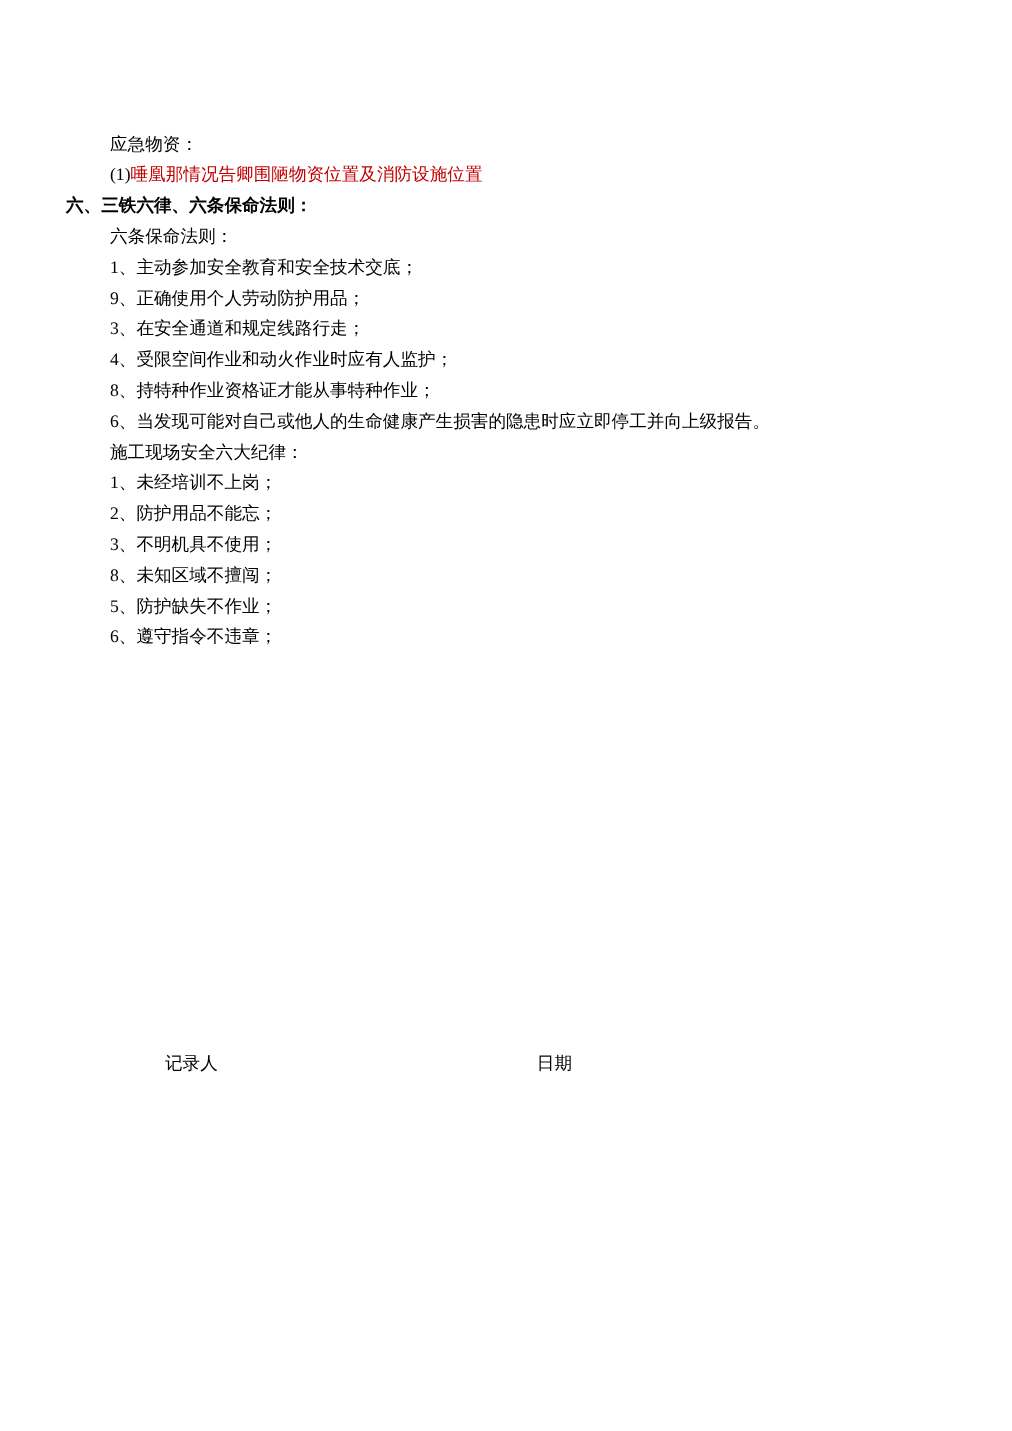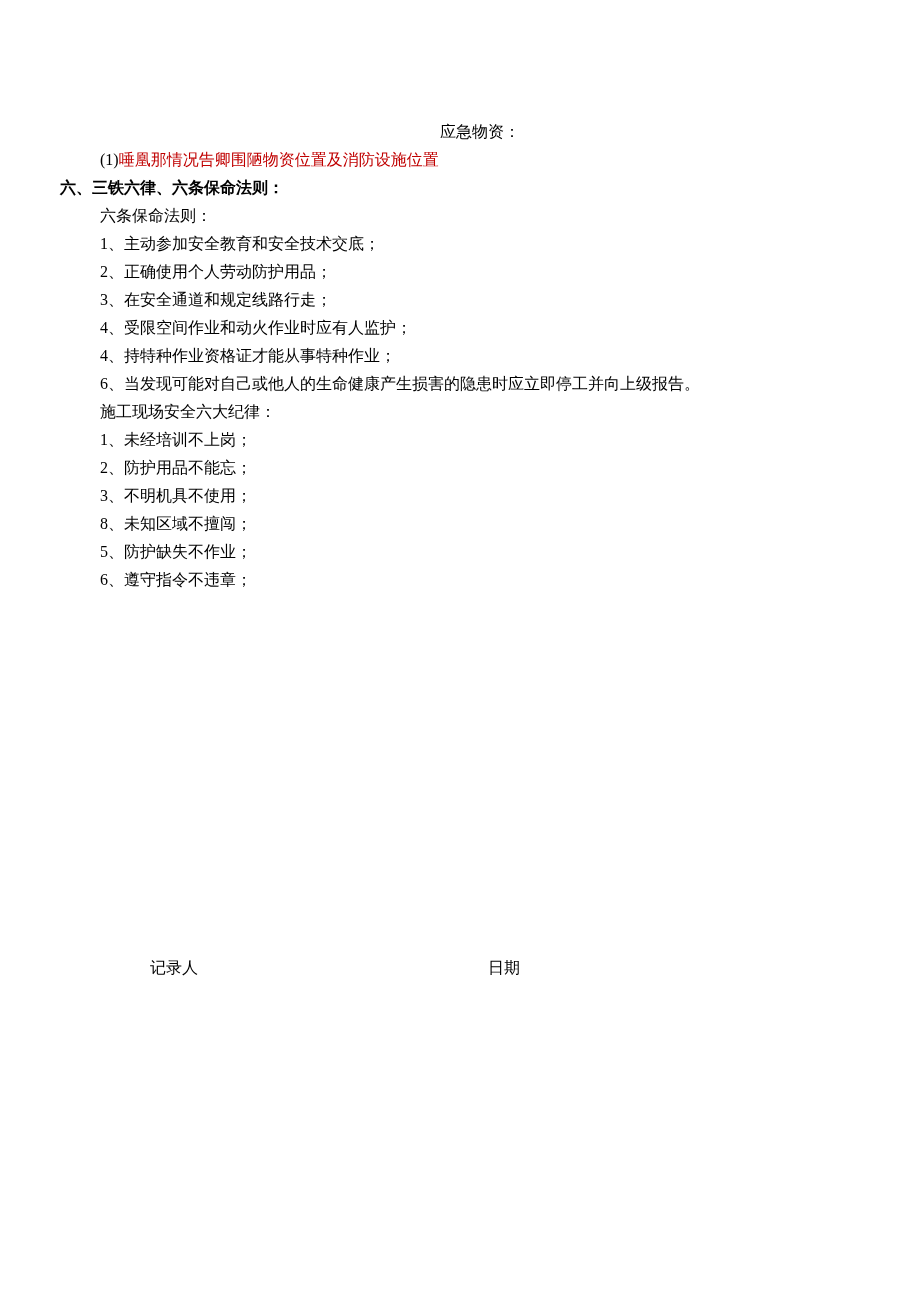--- a/index.html
+++ b/index.html
@@ -6,21 +6,21 @@
     body {
       width: 920px;
       height: 1301px;
       background: #ffffff;
       font-family: "SimSun", "宋体", serif;
       font-size: 16px;
       color: #000000;
       padding: 118px 60px 60px 60px;
       line-height: 1.75;
     }
-    .indent-1 { padding-left: 40px; text-align: center; }
+    .indent-1 { padding-left: 40px; }
     .indent-2 { padding-left: 40px; }
     .indent-annotated { padding-left: 40px; }
     .section-heading {
       font-weight: bold;
       padding-left: 0;
     }
     .sub-heading {
       font-weight: normal;
       padding-left: 40px;
     }
@@ -42,24 +42,24 @@
 <div class="line indent-1">应急物资：</div>
 
 <div class="line indent-annotated annotated-line">
   <span class="annotated-prefix">(1)</span><span class="annotated-red">唾凰那情况告卿围陋物资位置及消防设施位置</span>
 </div>
 
 <div class="line section-heading">六、三铁六律、六条保命法则：</div>
 
 <div class="line sub-heading">六条保命法则：</div>
 <div class="line indent-2">1、主动参加安全教育和安全技术交底；</div>
-<div class="line indent-2">2、正确使用个人劳动防护用品；</div>
+<div class="line indent-2">9、正确使用个人劳动防护用品；</div>
 <div class="line indent-2">3、在安全通道和规定线路行走；</div>
 <div class="line indent-2">4、受限空间作业和动火作业时应有人监护；</div>
-<div class="line indent-2">4、持特种作业资格证才能从事特种作业；</div>
+<div class="line indent-2">8、持特种作业资格证才能从事特种作业；</div>
 <div class="line indent-2">6、当发现可能对自己或他人的生命健康产生损害的隐患时应立即停工并向上级报告。</div>
 
 <div class="line sub-heading">施工现场安全六大纪律：</div>
 <div class="line indent-2">1、未经培训不上岗；</div>
 <div class="line indent-2">2、防护用品不能忘；</div>
 <div class="line indent-2">3、不明机具不使用；</div>
 <div class="line indent-2">8、未知区域不擅闯；</div>
 <div class="line indent-2">5、防护缺失不作业；</div>
 <div class="line indent-2">6、遵守指令不违章；</div>
 

